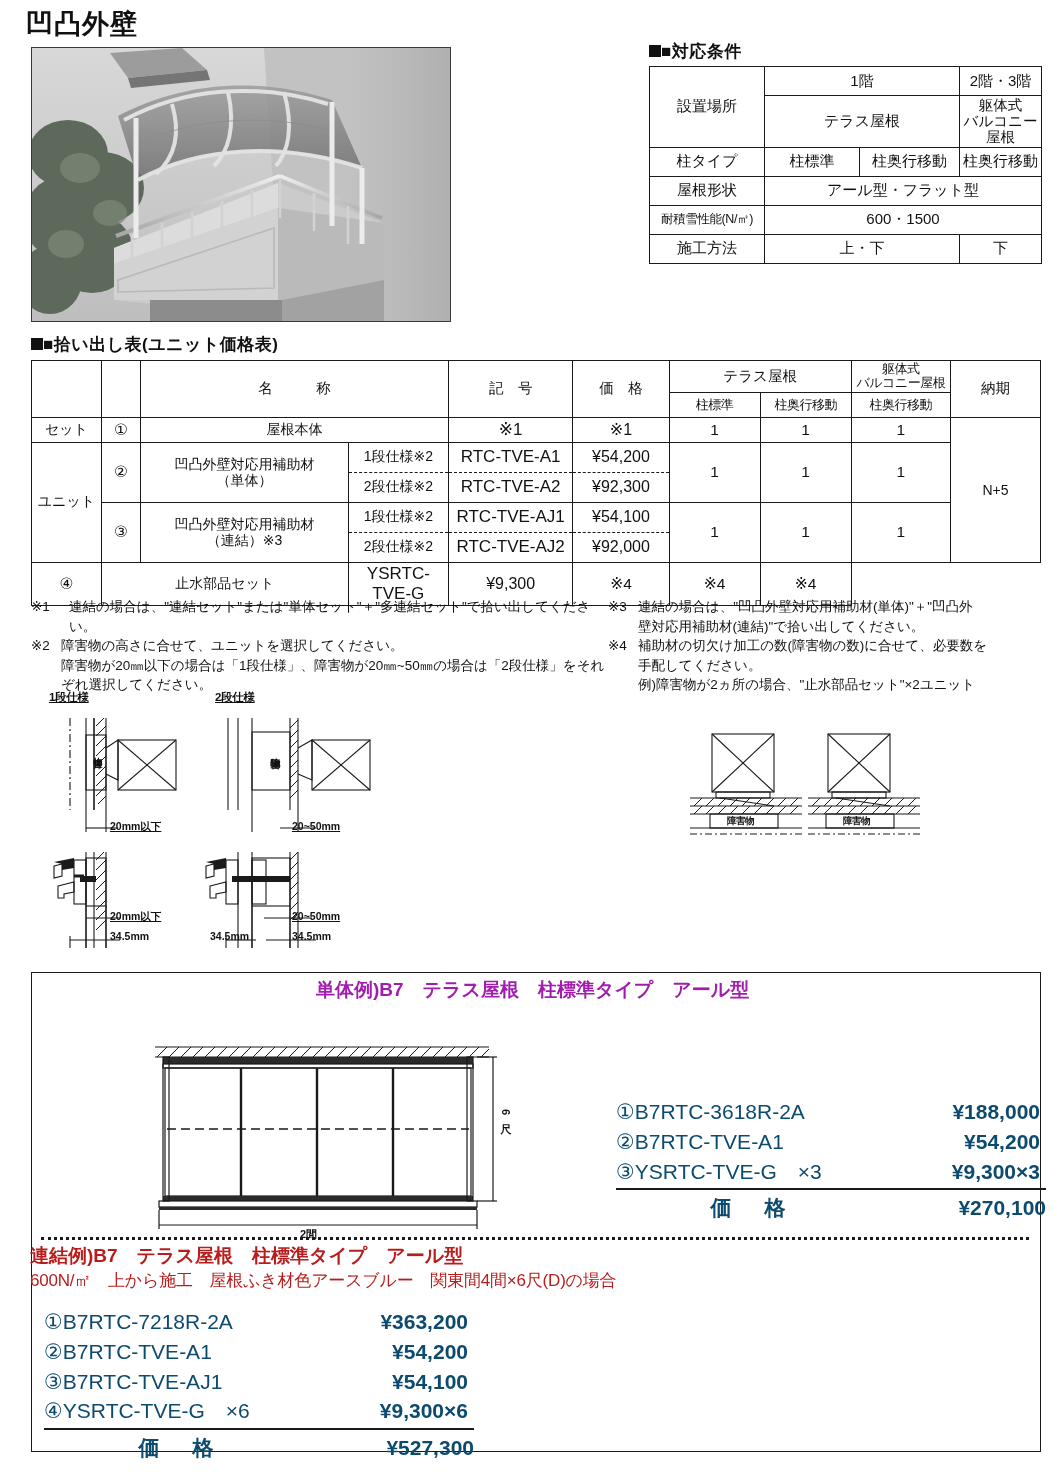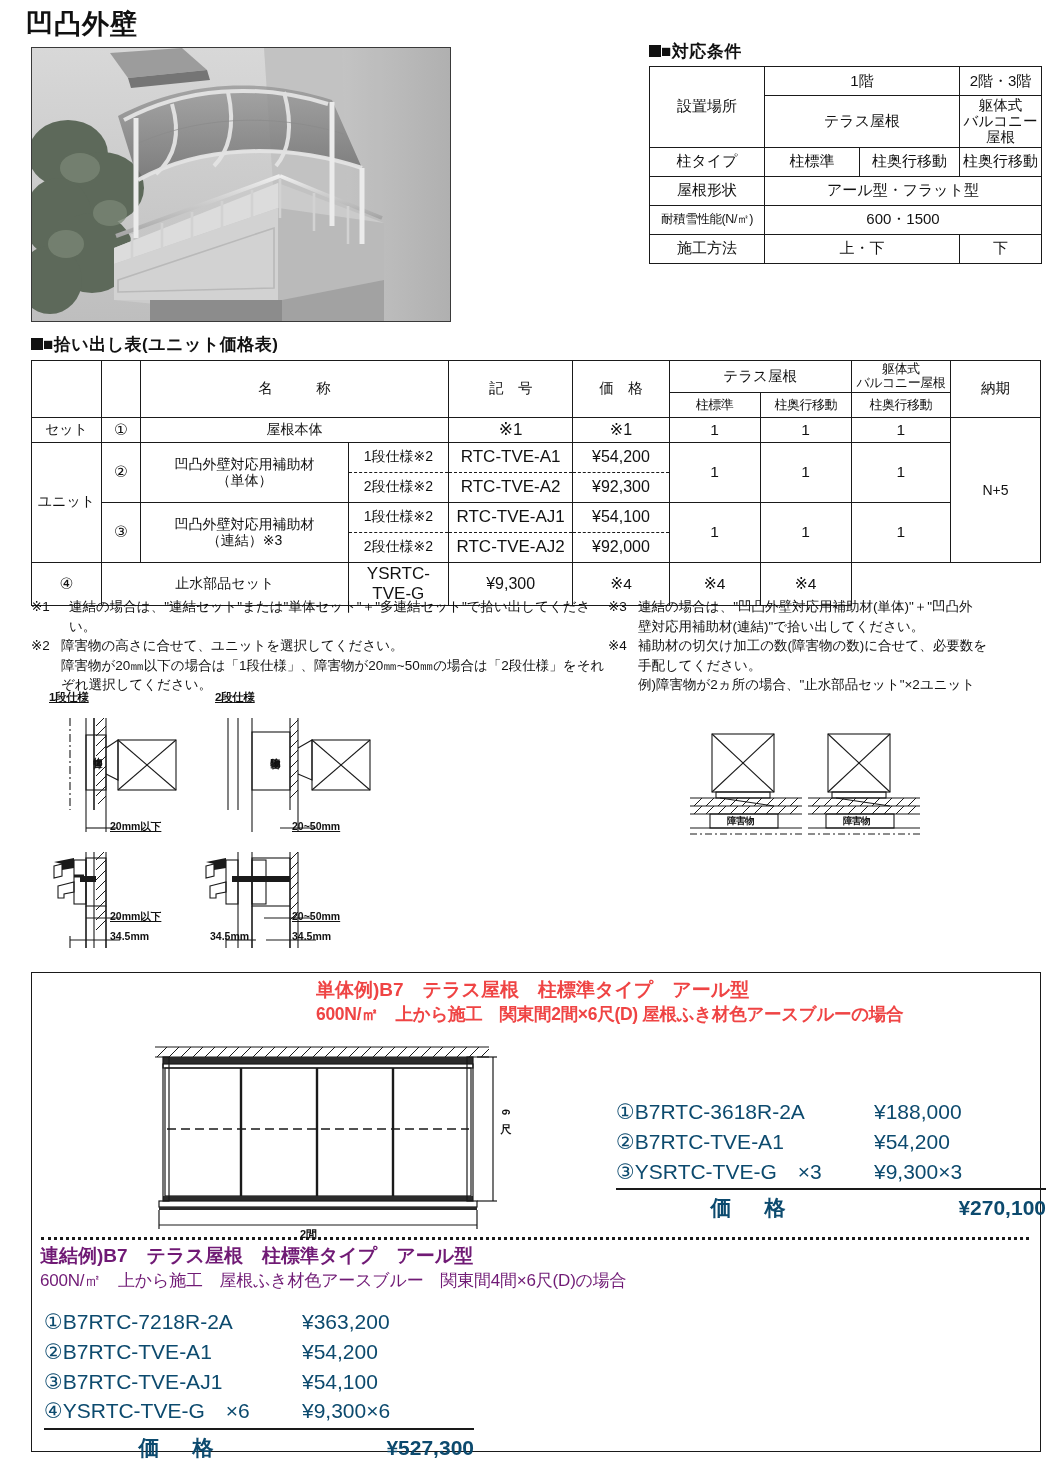--- a/index.html
+++ b/index.html
@@ -81,40 +81,40 @@
     border:1px solid #1a1a1a; background:#fff;
   }
   #ex-tag{
     position:absolute; left:0px; top:0px; width:274px; height:59px;
     background:#231f1d; color:#fff;
     display:flex; align-items:center; justify-content:center;
     font-size:21px; font-weight:bold; letter-spacing:-0.5px;
   }
   #ex-head{
     position:absolute; left:284px; top:4px; width:700px;
-    font-size:19px; font-weight:bold; line-height:1.35; color:#ef4444;
+    font-size:19px; font-weight:bold; line-height:1.35; color:#a21caf;
   }
   #ex-head .l2{font-size:17.5px; letter-spacing:-0.3px;}
 
   .itemlist{position:absolute; font-size:21px; line-height:1.42; color:#0c4a6e;}
   .itemline{display:flex; white-space:nowrap;}
   .itemline .ic{width:258px; flex:0 0 258px;}
-  .itemline .ip{width:166px; flex:0 0 166px; }
+  .itemline .ip{width:166px; flex:0 0 166px; text-align:right;font-weight:bold;}
   .totline{display:flex; white-space:nowrap; font-weight:bold; padding-top:3px;}
   .totline .ic{width:258px; flex:0 0 258px; text-align:center; letter-spacing:6px; padding-left:6px;}
   .totline .ip{width:166px; flex:0 0 166px; text-align:right;}
   .rule{border-top:2px solid #1a1a1a; margin-top:2px;}
 
   .dotted-div{
     position:absolute; left:41px; top:1237px; width:988px;
     border-top:3px dotted #1a1a1a;
   }
   #ex2-head{
-    position:absolute; left:40px; top:1243px; width:900px;
-    font-size:19px; font-weight:bold; line-height:1.38; color:#701a75;
+    position:absolute; left:30px; top:1243px; width:900px;
+    font-size:19px; font-weight:bold; line-height:1.38; color:#b91c1c;
   }
   #ex2-head .l2{font-size:17px; font-weight:normal; letter-spacing:-0.2px;}
 
   .diag-label{position:absolute; font-size:10.5px; color:#111; font-weight:bold;}
 </style>
 </head>
 <body>
 
 <div class="page">
 
@@ -562,21 +562,20 @@
     </g>
   </svg>
   <div class="diag-label" style="left:727px;top:815px;font-size:9.5px;letter-spacing:-0.5px;">障害物</div>
   <div class="diag-label" style="left:843px;top:815px;font-size:9.5px;letter-spacing:-0.5px;">障害物</div>
 
   <div id="example-box">
 
 
     <div id="ex-head">
       <div>単体例)B7　テラス屋根　柱標準タイプ　アール型</div>
-      <div class="l2">600N/㎡　上から施工　関東間2間×6尺(D) 屋根ふき材色アースブルーの場合</div>
     </div>
 
     <svg style="position:absolute;left:105px;top:62px;" width="400" height="200" viewBox="0 0 400 200">
       <g stroke="#1a1a1a" fill="none" stroke-width="1.2">
 
         <line x1="18" y1="12" x2="352" y2="12"></line>
         <line x1="18" y1="22" x2="352" y2="22"></line>
         <g stroke-width="1">
           <line x1="20" y1="22" x2="30" y2="12"></line>
             <line x1="32" y1="22" x2="42" y2="12"></line>

